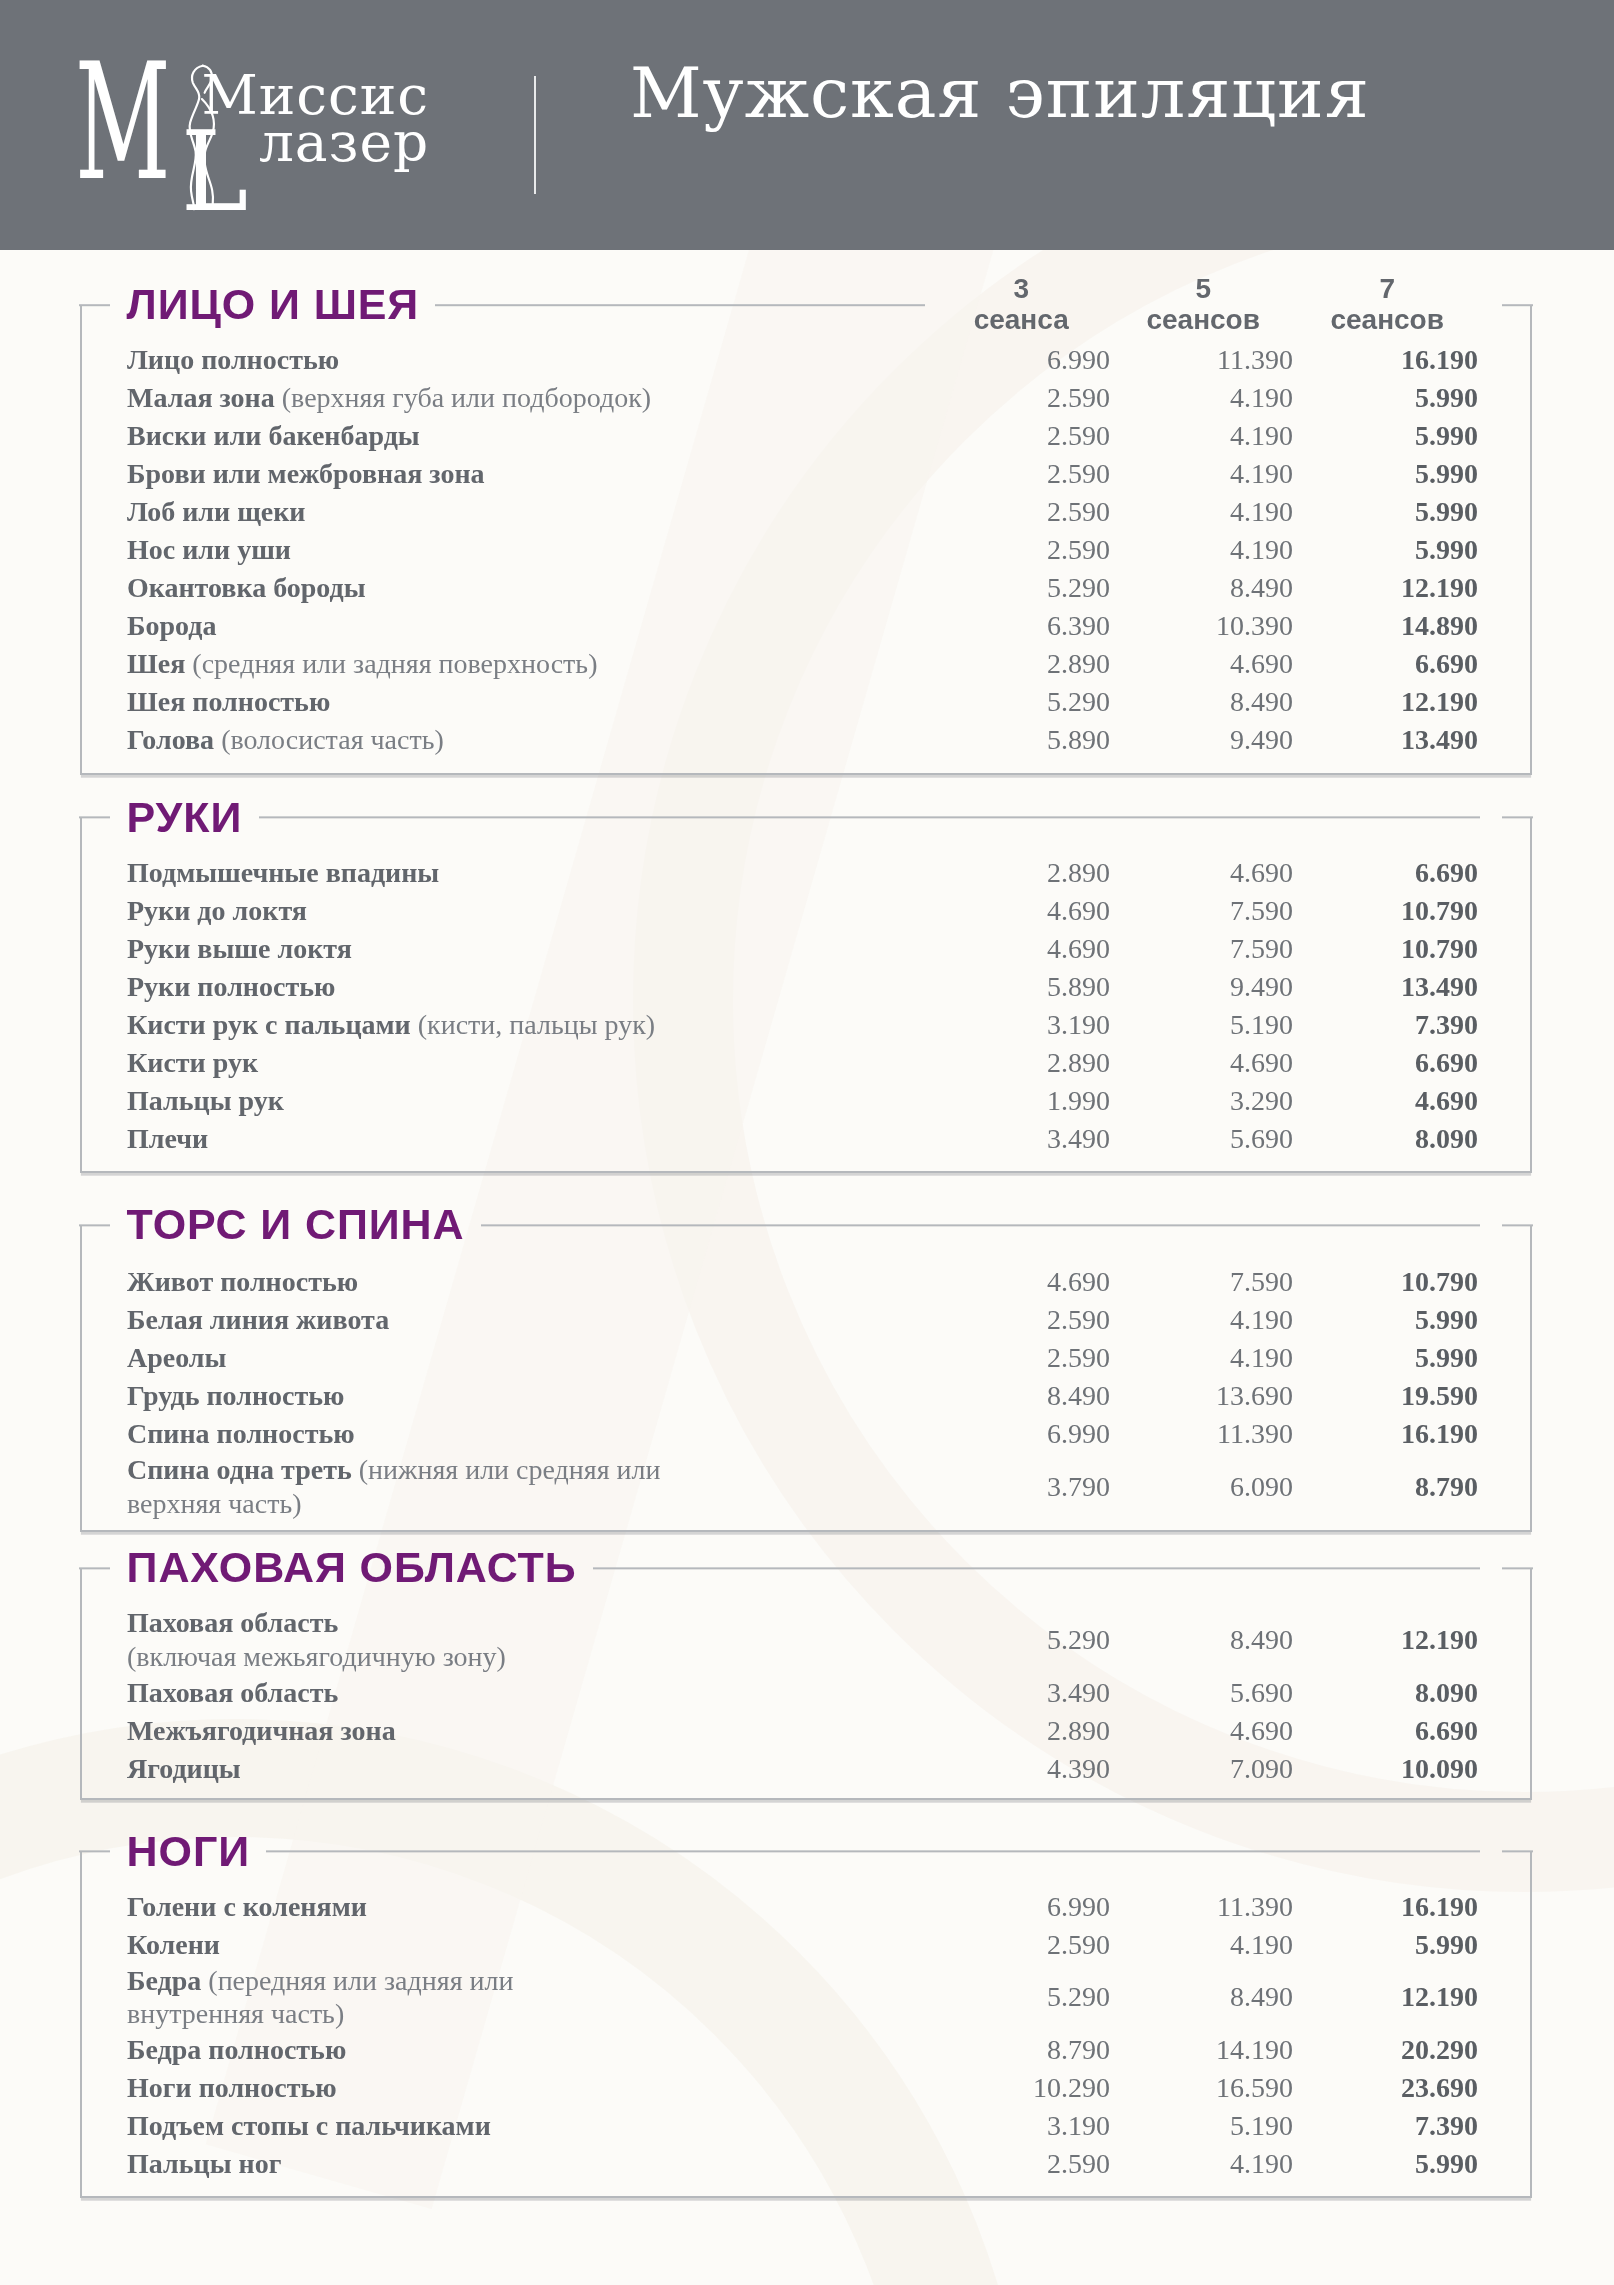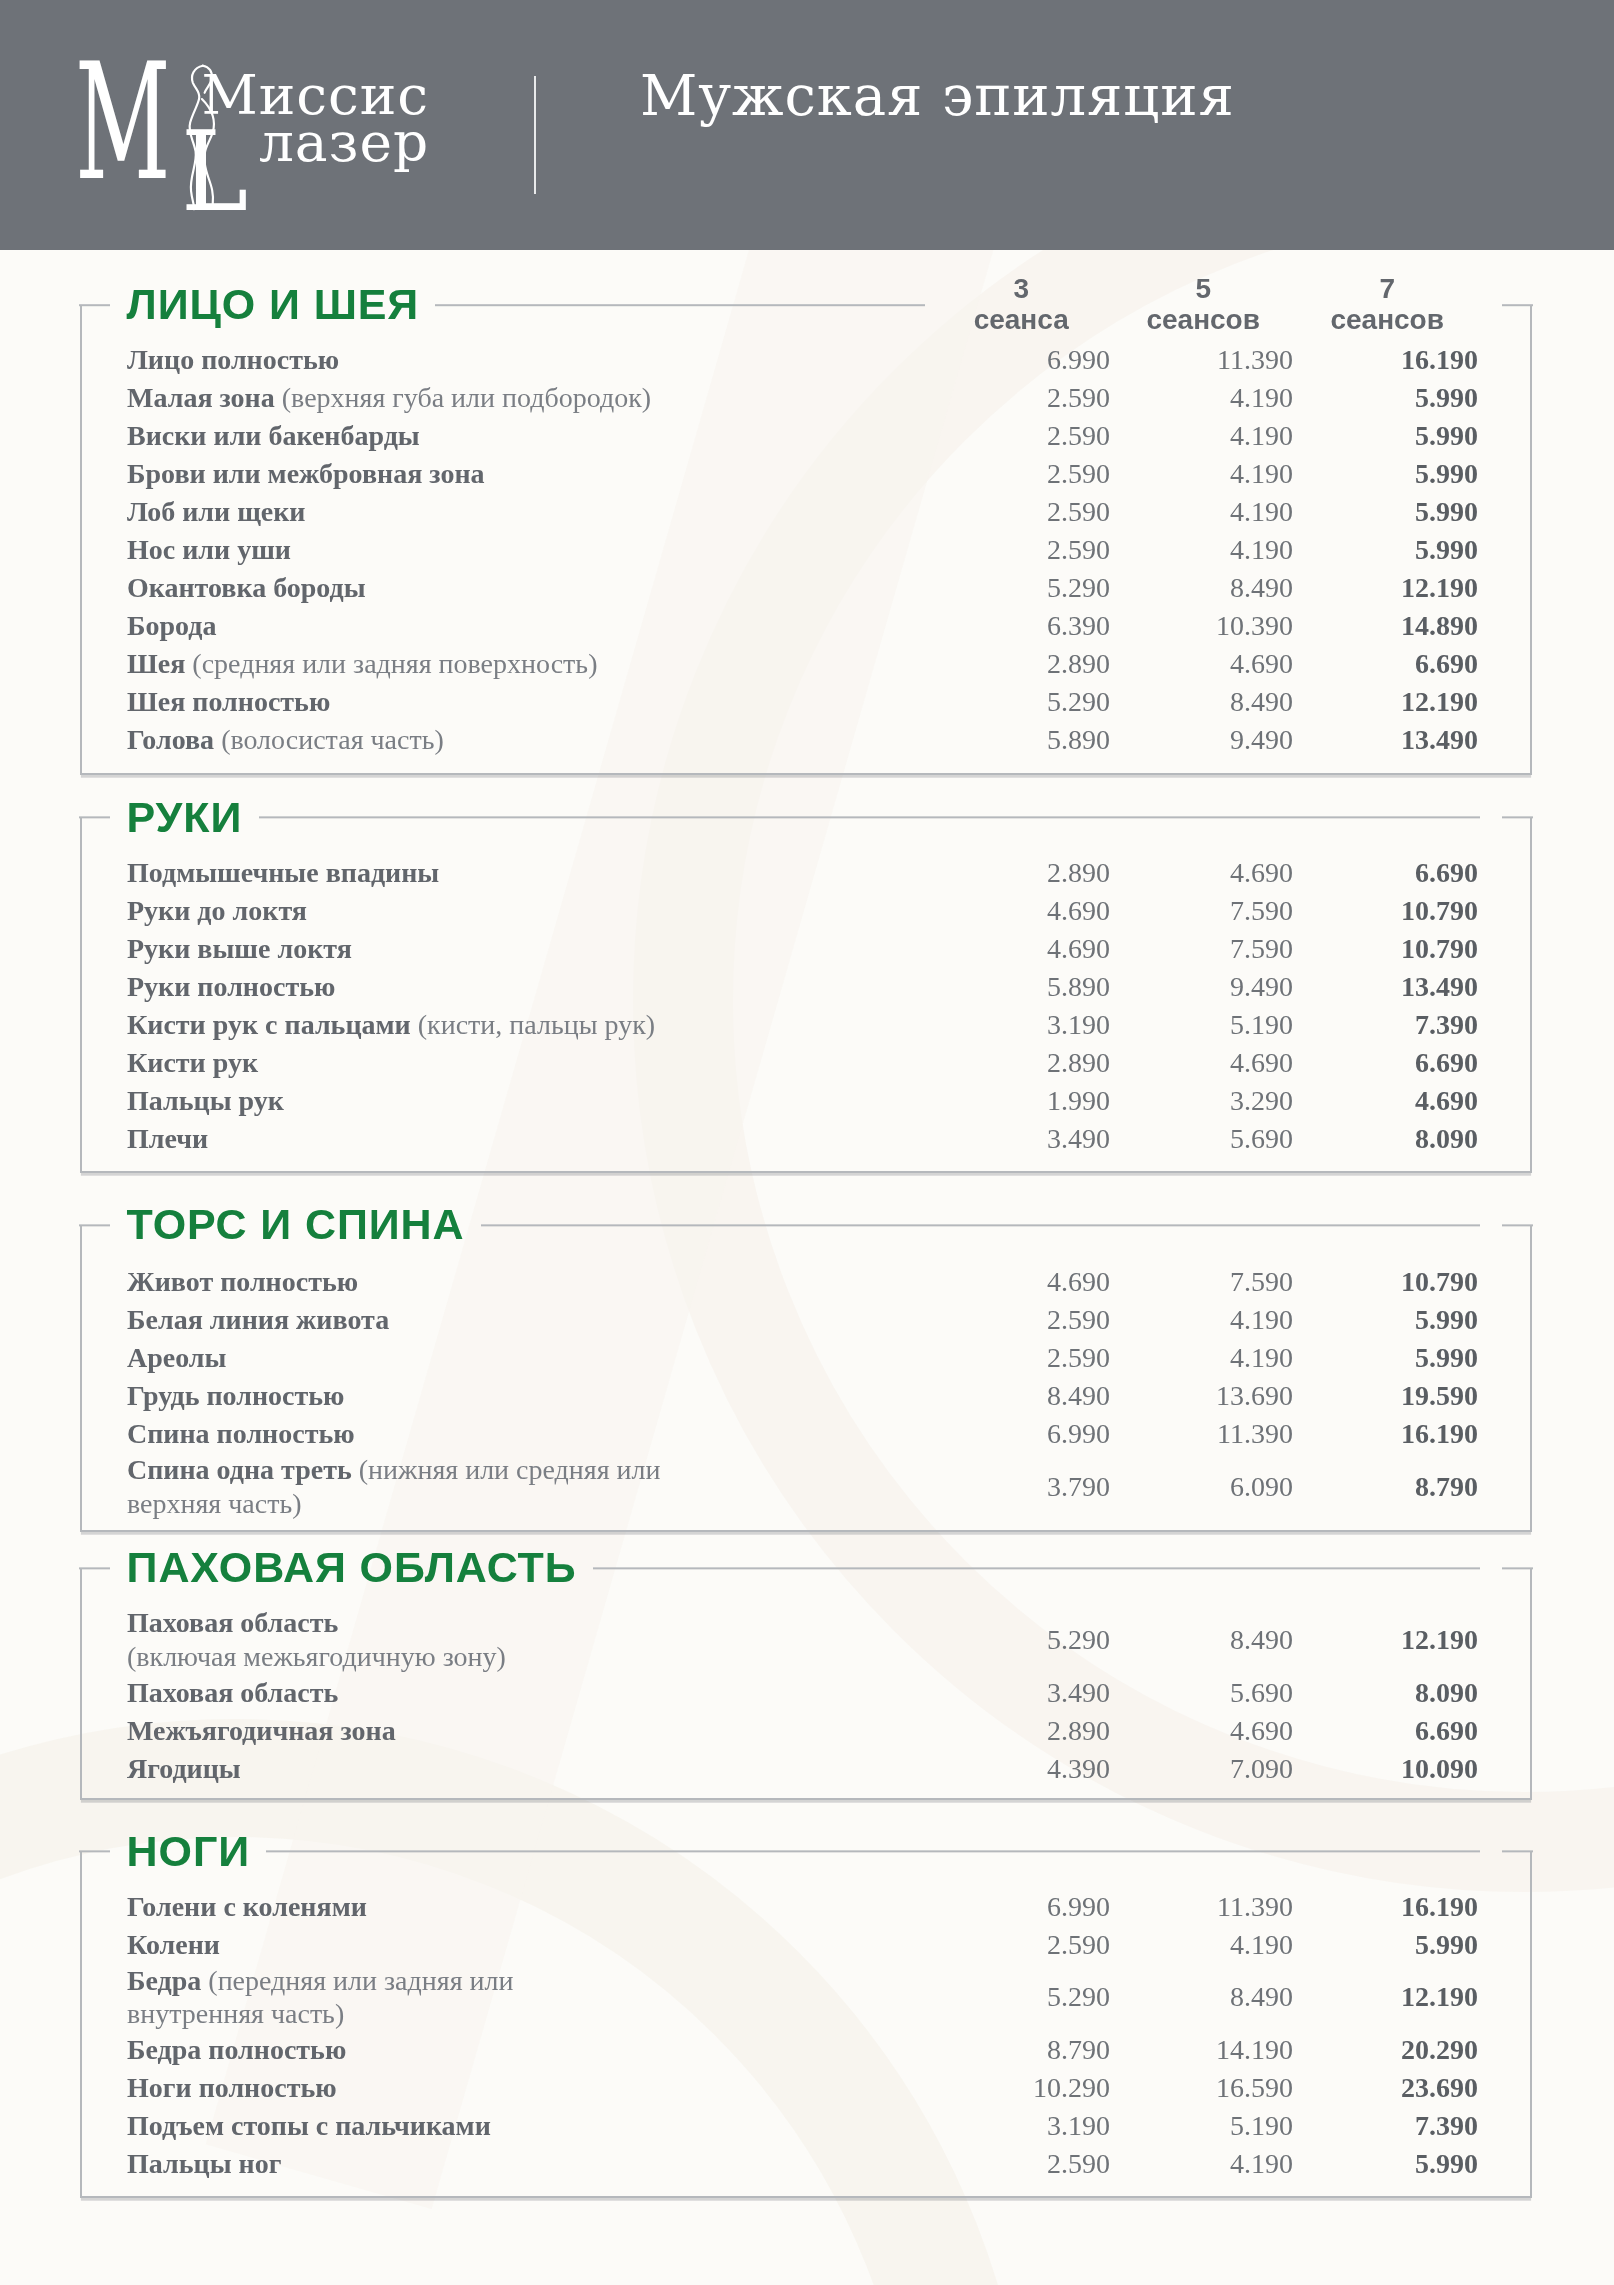--- a/index.html
+++ b/index.html
@@ -17,39 +17,39 @@
   
   header{position:relative; z-index:2; height:250px; background:#6e7278; color:#fff;}
   .logo{position:absolute; left:80px; top:65px; width:349px; height:145px;}
   .logo-m{position:absolute; left:-5.4px; top:-23.5px; font-family:"DejaVu Serif",serif; font-size:161px; line-height:1; transform:scaleX(.58); transform-origin:left top; font-weight:400;}
   .logo-l{position:absolute; left:101px; top:52px; font-family:"DejaVu Serif",serif; font-size:110px; line-height:1; transform:scaleX(.92); transform-origin:left top;}
   .logo-fig{position:absolute; left:92px; top:-1.8px;}
   .brand{position:absolute; right:0; top:7.2px; text-align:right; font-family:"DejaVu Serif",serif; font-size:55px; line-height:.86; letter-spacing:0.9px;}
   .brand span{display:block;}
   .hdr-divider{position:absolute; left:534px; top:76px; width:1.8px; height:118px; background:rgba(255,255,255,.85);}
   .titles{position:absolute; left:628px; top:56px;}
-  .titles h1{margin:12px; font-family:"DejaVu Serif",serif; font-weight:400; font-size:56px; line-height:1; letter-spacing:0.9px;}
+  .titles h1{margin:2px; font-family:"DejaVu Serif",serif; font-weight:400; font-size:70px; line-height:1; letter-spacing:0.9px;}
   .subtitle{margin-top:13.6px; font-size:33px; font-weight:400; letter-spacing:2.3px; color:#fff;}
   
   .sections{position:relative; z-index:1; padding-top:55px;}
   .section{
     position:relative; margin:0 83px 0 80px;
     border-left:2.7px solid #b5b8bc; border-right:2.7px solid #b5b8bc; border-bottom:2.7px solid #b5b8bc;
     box-shadow:0 3.6px 0 -0.9px rgba(109,113,119,.28);
   }
   .section + .section{margin-top:52px;}
   .section.s2{margin-top:43px;}
   .section.s4{margin-top:36px;}
   .section-head{
     position:absolute; left:-2.7px; right:-2.7px; top:0; transform:translateY(-50%);
     display:flex; align-items:center;
   }
   .head-stub{width:31px; border-top:2.7px solid #b5b8bc;}
   .head-title{
-    margin:0 16.3px; font-size:43px; font-weight:bold; color:#15803d;
+    margin:0 16.3px; font-size:43px; font-weight:bold; color:#701a75;
     letter-spacing:0.9px; white-space:nowrap; line-height:1.1;
   }
   .head-line{flex:1; border-top:2.7px solid #b5b8bc;}
   .head-cols{display:grid; grid-template-columns:181px 183px 185px; margin-left:5.4px;}
   .head-col{ text-align:center; font-size:28px; font-weight:bold; color:#63676d; line-height:1.1;}
   .head-col span{display:block;}
   .head-stub-end{width:31px; border-top:2.7px solid #b5b8bc; margin-left:22px;}
   .rows{padding:36px 52px 13.6px 45px;font-family:Liberation Serif, serif;}
   .s3 .rows,.s4 .rows{padding-top:38px; padding-bottom:10px;}
   .row{display:grid; grid-template-columns:1fr 181px 183px 185px; align-items:center; min-height:38px;}

